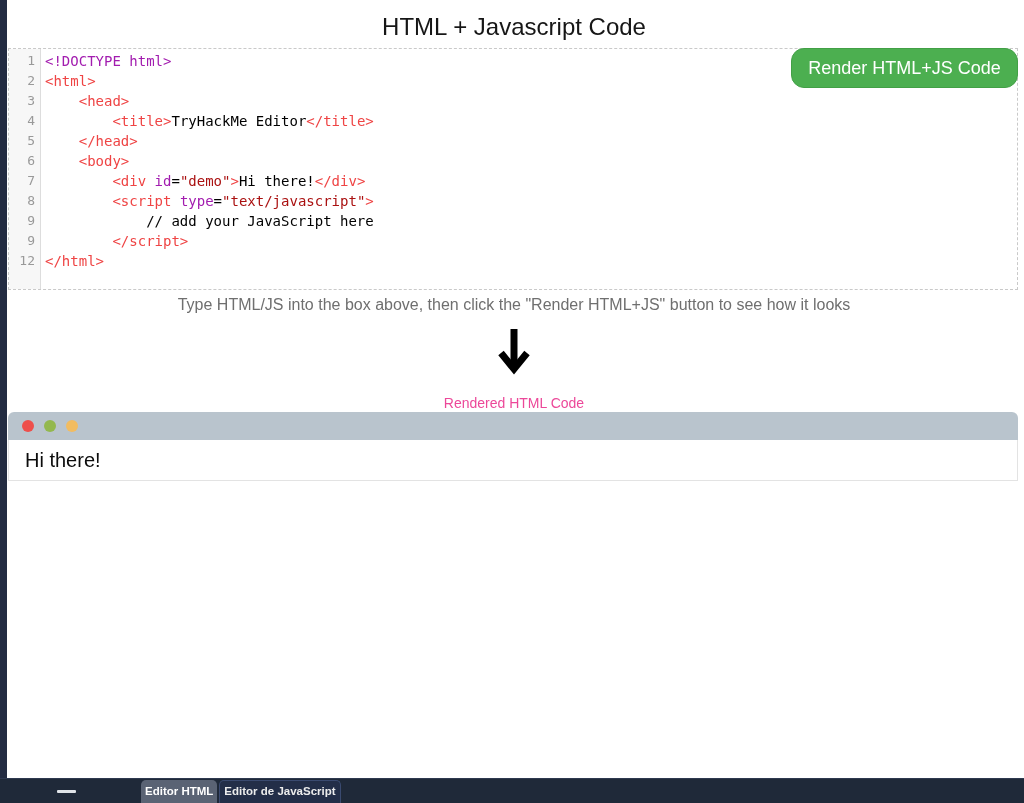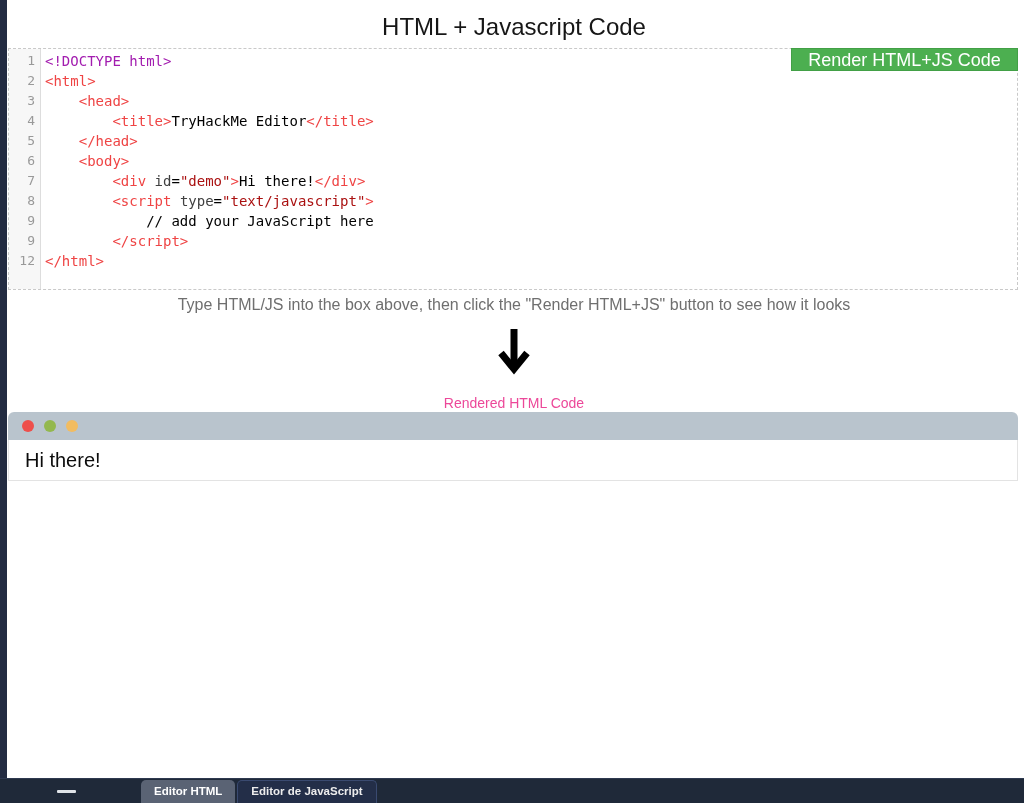--- a/index.html
+++ b/index.html
@@ -17,27 +17,27 @@
 
   
   .editor-wrap{position:relative;width:1010px;height:242px;border:1px dashed #c9c9c9;background:#fff;box-sizing:border-box;}
   .editor-body{position:relative;height:100%;padding-top:2px;box-sizing:border-box;}
   .editor-body::before{content:"";position:absolute;left:0;top:0;bottom:0;width:31px;background:#f7f7f7;border-right:1px solid #ddd;}
   .code-line{position:relative;display:flex;height:20px;font-family:"DejaVu Sans Mono","Liberation Mono",monospace;}
   .gutter-num{flex:0 0 31px;width:31px;text-align:right;padding-right:5px;box-sizing:border-box;color:#999;font-size:13px;line-height:20px;}
   .code-text{white-space:pre;padding-left:5px;font-size:14px;line-height:20px;color:#000;}
   .tok-meta{color:#a21caf;}
   .tok-tag{color:#ef4444;}
-  .tok-attr{color:#404040;}
+  .tok-attr{color:#a21caf;}
   .tok-string{color:#aa1111;}
   .tok-plain{color:#000000;}
 
   .render-btn{
-    position:absolute;top:-1px;right:-1px;width:227px;height:23px;
-    background:#4caf50;border:1px solid #42a046;border-radius:0;
+    position:absolute;top:-1px;right:-1px;width:227px;height:40px;
+    background:#4caf50;border:1px solid #42a046;border-radius:13px;
     color:#fff;font-size:18px;font-family:"Liberation Sans",sans-serif;cursor:pointer;
   }
 
   .helper-text{margin-top:6px;text-align:center;font-size:16px;color:#6f6f6f;}
 
   .arrow-row{margin-top:13px;text-align:center;height:48px;}
 
   
   .browser-frame{width:1010px;margin-top:0;}
   .browser-bar{
@@ -57,21 +57,21 @@
   
   .bottom-bar{
     position:absolute;left:0;bottom:0;width:1024px;height:25px;
     background:#1f2939;border-top:1px solid #2e3950;box-sizing:border-box;
   }
   .minimize-btn{position:absolute;left:57px;top:50%;transform:translateY(-50%);
     width:19px;height:12px;display:flex;align-items:center;cursor:pointer;}
   .minimize-dash{width:19px;height:3px;background:#dfe3e8;border-radius:1px;}
   .tabs{position:absolute;left:141px;bottom:0;display:flex;align-items:flex-end;}
   .tab{
-    height:23px;line-height:23px;padding:0 13px;margin-right:2px;
+    height:23px;line-height:23px;padding:0 4px;margin-right:2px;
     font-size:11.5px;font-weight:bold;border-radius:5px 5px 0 0;cursor:pointer;
     white-space:nowrap;
   }
   .tab-active{background:#5a6374;color:#ffffff;}
   .tab-inactive{background:#232e48;border:1px solid #3a4a70;border-bottom:none;color:#ececec;height:22px;line-height:21px;}
 </style>
 </head>
 <body>
 
 <div class="screen">

